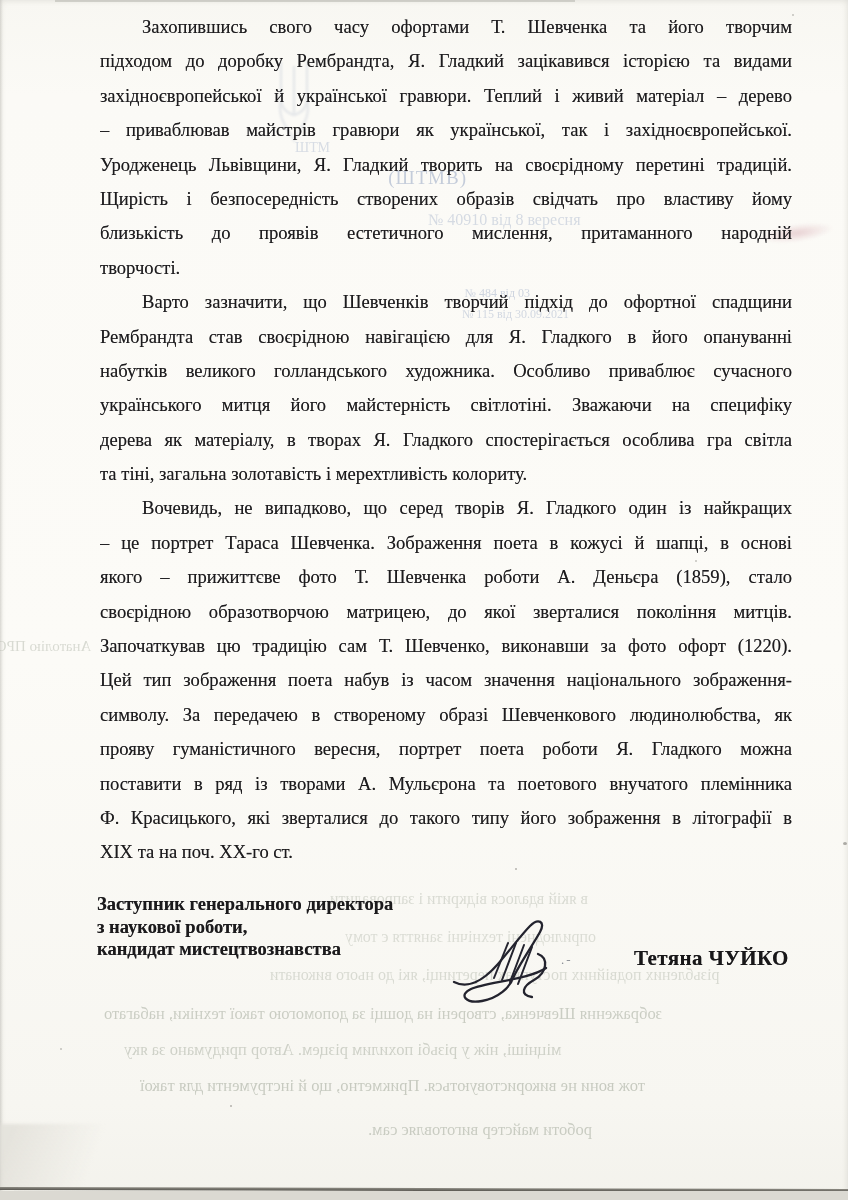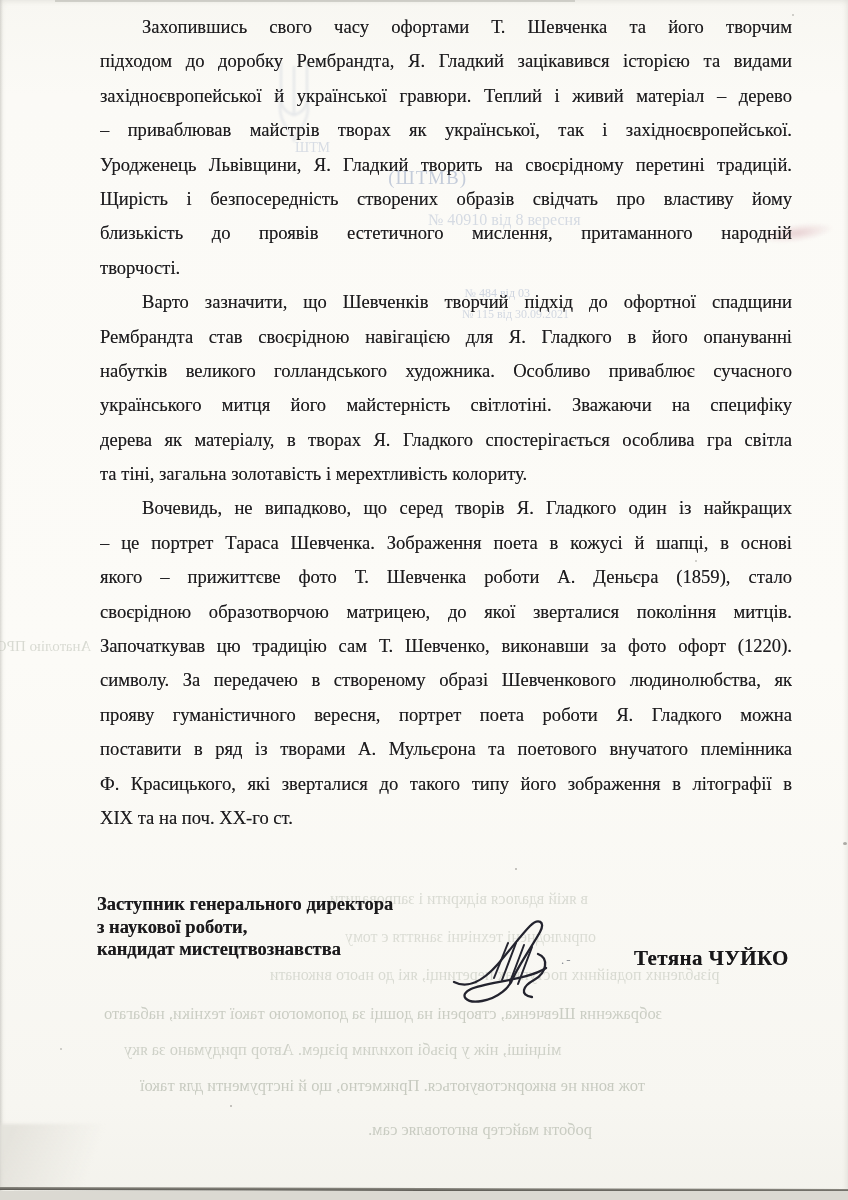--- a/index.html
+++ b/index.html
@@ -96,40 +96,41 @@
   <div class="bleed" style="left:124px;top:1040px;opacity:.36;width:590px;">міцніші, ніж у різьбі похилим різцем. Автор придумано за яку</div>
   <div class="bleed" style="left:140px;top:1076px;opacity:.42;width:614px;">тож вони не використовуються. Прикметно, що й інструменти для такої</div>
   <div class="bleed" style="left:368px;top:1120px;opacity:.4;width:272px;">роботи майстер виготовляє сам.</div>
   <div class="smudge-pink"></div>
 
   <div class="bodytext">
     <div>
       <div class="line indent">Захопившись свого часу офортами Т. Шевченка та його творчим</div>
       <div class="line">підходом до доробку Рембрандта, Я. Гладкий зацікавився історією та видами</div>
       <div class="line">західноєвропейської й української гравюри. Теплий і живий матеріал – дерево</div>
-      <div class="line">– приваблював майстрів творах як української, так і західноєвропейської.</div>
+      <div class="line">– приваблював майстрів гравюри як української, так і західноєвропейської.</div>
       <div class="line">Уродженець Львівщини, Я. Гладкий творить на своєрідному перетині традицій.</div>
       <div class="line">Щирість і безпосередність створених образів свідчать про властиву йому</div>
       <div class="line">близькість до проявів естетичного мислення, притаманного народній</div>
       <div class="line end">творчості.</div>
     </div>
     <div>
       <div class="line indent">Варто зазначити, що Шевченків творчий підхід до офортної спадщини</div>
       <div class="line">Рембрандта став своєрідною навігацією для Я. Гладкого в його опануванні</div>
       <div class="line">набутків великого голландського художника. Особливо приваблює сучасного</div>
       <div class="line">українського митця його майстерність світлотіні. Зважаючи на специфіку</div>
       <div class="line">дерева як матеріалу, в творах Я. Гладкого спостерігається особлива гра світла</div>
       <div class="line end">та тіні, загальна золотавість і мерехтливість колориту.</div>
     </div>
     <div>
       <div class="line indent">Вочевидь, не випадково, що серед творів Я. Гладкого один із найкращих</div>
       <div class="line">– це портрет Тараса Шевченка. Зображення поета в кожусі й шапці, в основі</div>
       <div class="line">якого – прижиттєве фото Т. Шевченка роботи А. Деньєра (1859), стало</div>
       <div class="line">своєрідною образотворчою матрицею, до якої зверталися покоління митців.</div>
       <div class="line">Започаткував цю традицію сам Т. Шевченко, виконавши за фото офорт (1220).</div>
+      <div class="line">Цей тип зображення поета набув із часом значення національного зображення-</div>
       <div class="line">символу. За передачею в створеному образі Шевченкового людинолюбства, як</div>
       <div class="line">прояву гуманістичного вересня, портрет поета роботи Я. Гладкого можна</div>
       <div class="line">поставити в ряд із творами А. Мульєрона та поетового внучатого племінника</div>
       <div class="line">Ф. Красицького, які зверталися до такого типу його зображення в літографії в</div>
       <div class="line end">XIX та на поч. XX-го ст.</div>
     </div>
   </div>
 
   <div class="sig-titles">
     <div>Заступник генерального директора</div>

